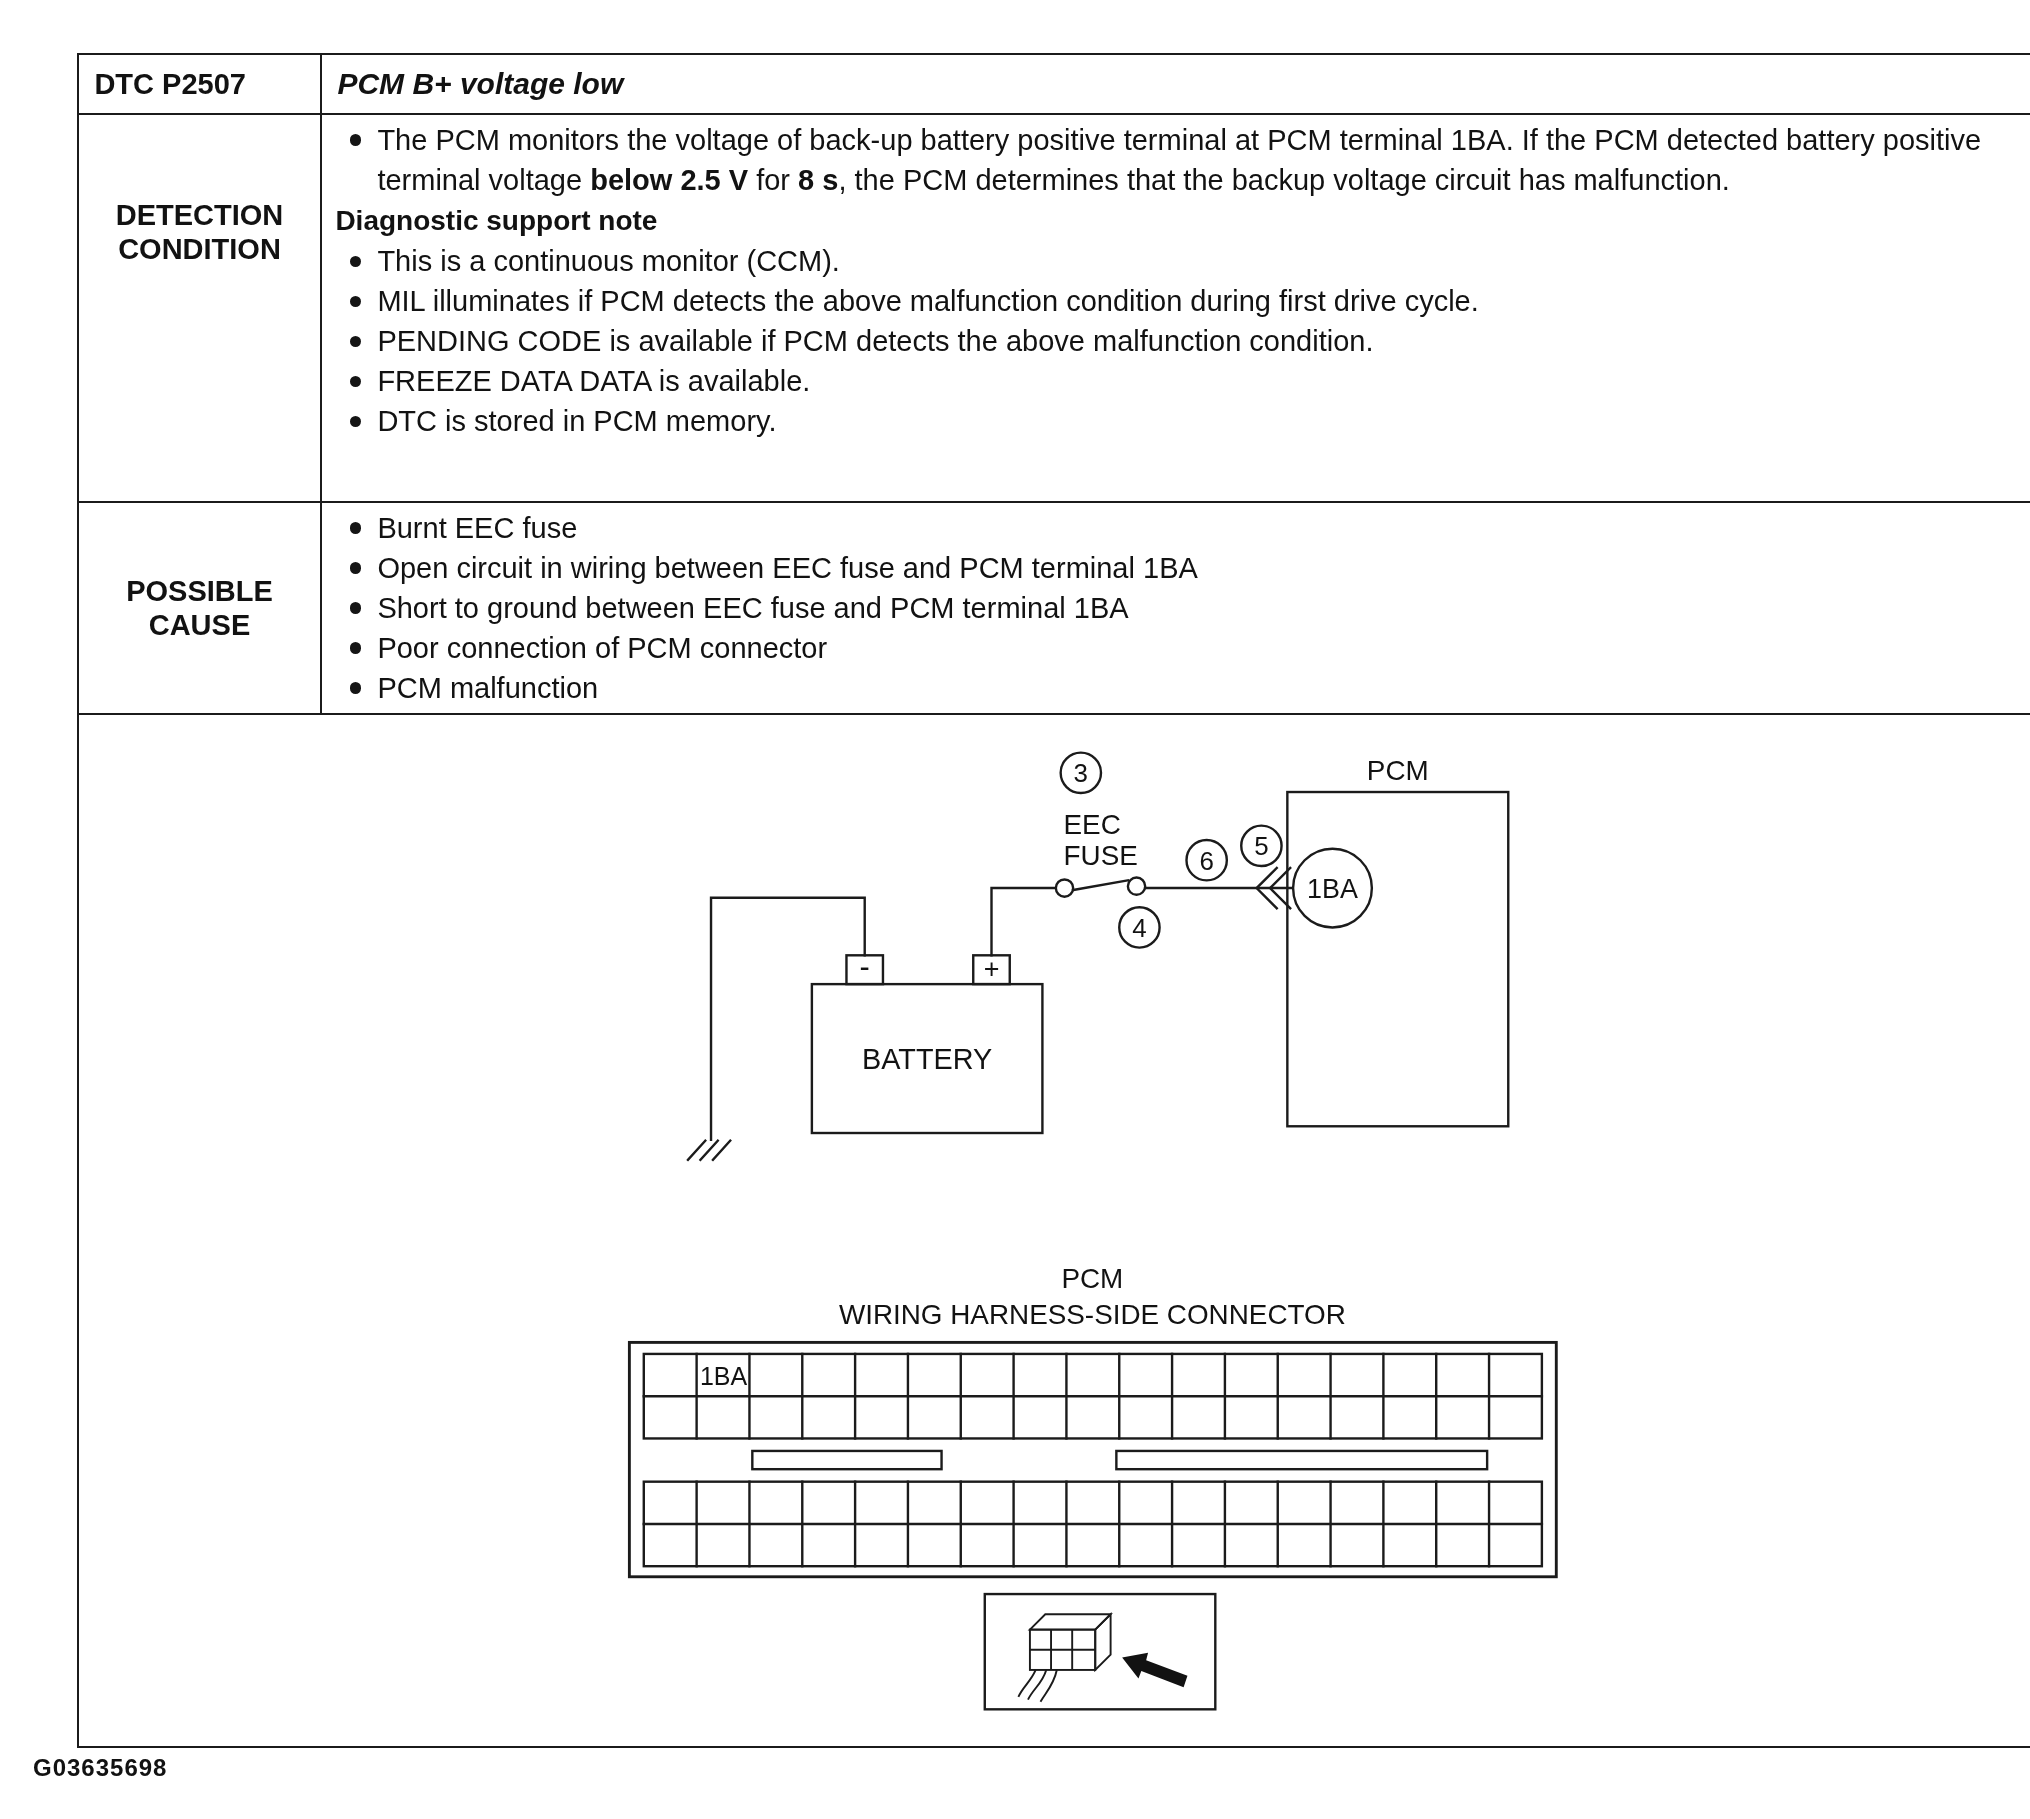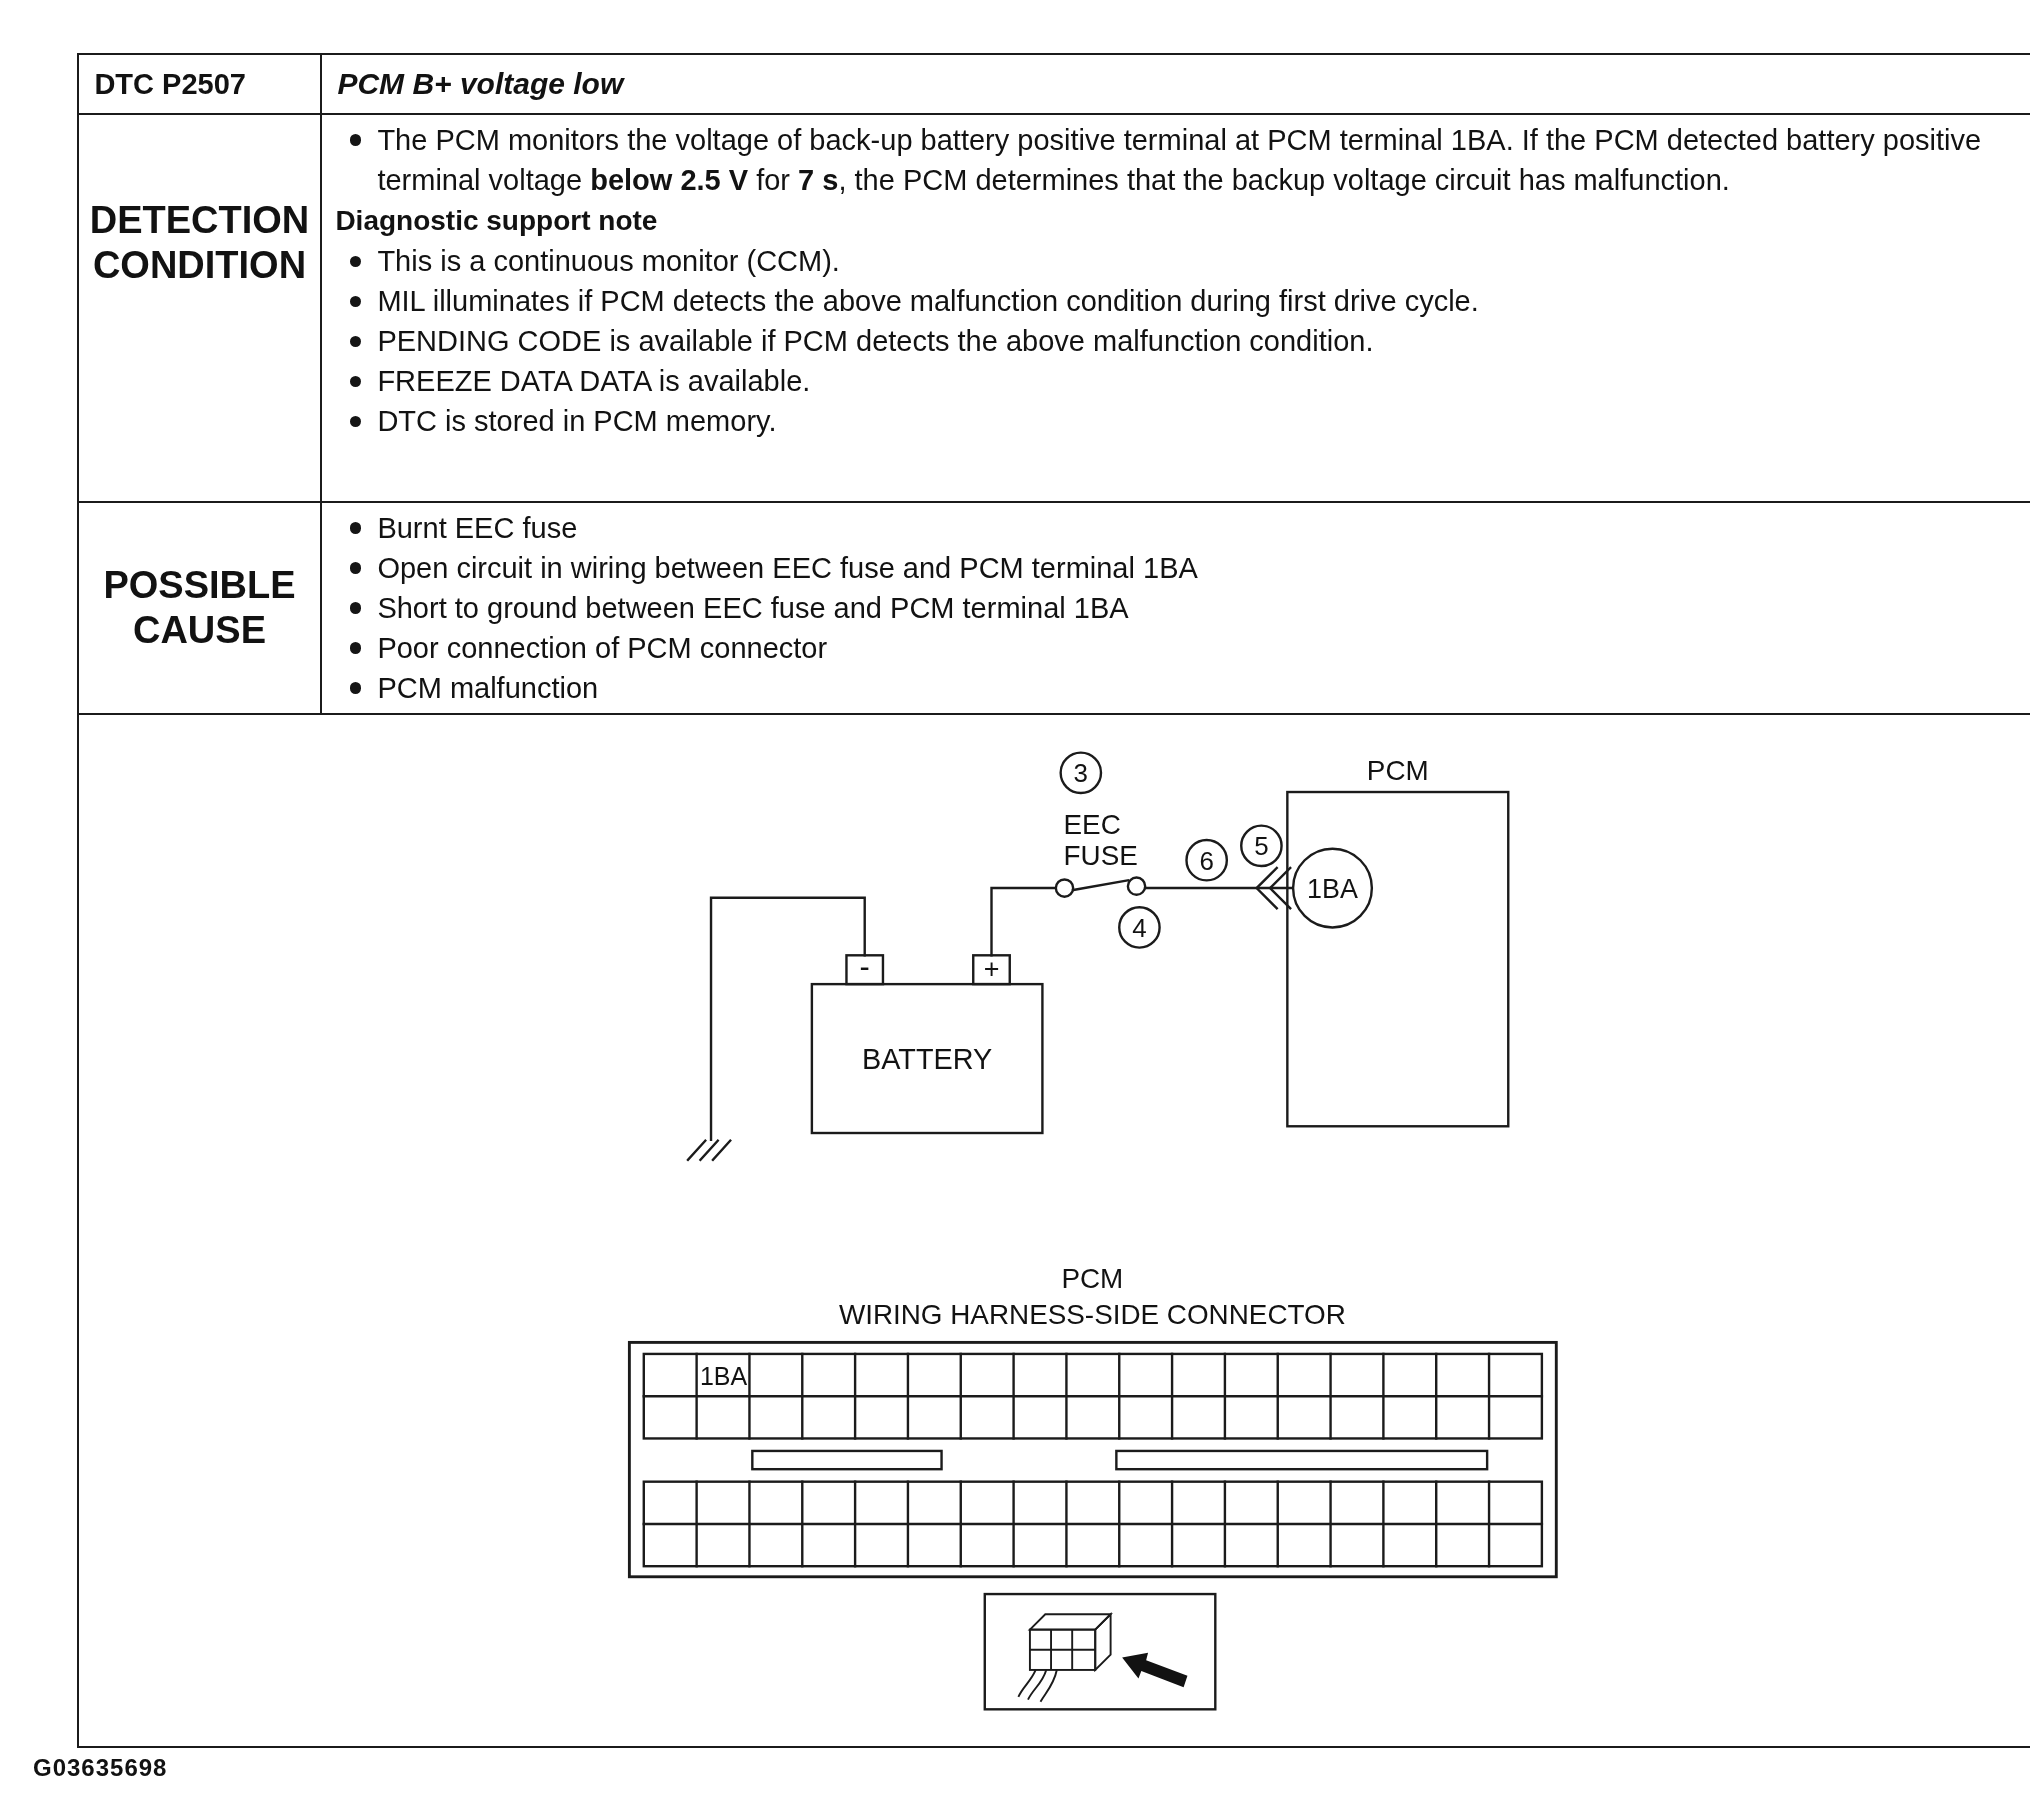--- a/index.html
+++ b/index.html
@@ -6,21 +6,21 @@
   html, body { background:#ffffff; }
   body {
     width:2031px; height:1820px; position:relative;
     font-family:"Liberation Sans", sans-serif; color:#121212;
   }
   .sheet { position:absolute; left:29px; top:53px; width:1977px; }
   table.dtc { border-collapse:collapse; width:100%; table-layout:fixed;margin-left:48px; }
   td { border:2.9px solid #1b1b1b; vertical-align:middle; background:#fff; }
   td.lbl {
     width:243px; text-align:center; font-weight:bold;
-    font-size:38px; line-height:1.18;
+    font-size:29px; line-height:1.18;
   }
   td.det-lbl { vertical-align:top; padding-top:83px; }
   tr.hdr td { height:60px; }
   td.code-cell { font-weight:bold; font-size:29px; text-align:left; padding-left:15.4px; width:243px; }
   td.title-cell { font-weight:bold; font-size:30px; padding-left:15.4px;font-style:italic; }
   td.content { font-size:29px; padding:4.8px 25px 4.8px 13.4px; line-height:1.4; }
   td.det-content { height:388px; vertical-align:top; }
   td.pc-content { height:194px; vertical-align:top; line-height:1.35; }
   ul.blist { list-style:none; }
   ul.blist li { position:relative; padding-left:42px; line-height:1.38; }
@@ -46,21 +46,21 @@
     <tbody>
         <tr class="hdr">
       <td class="code-cell">DTC P2507</td>
       <td class="title-cell">PCM B+ voltage low</td>
     </tr>
 
     <tr>
       <td class="lbl det-lbl">DETECTION CONDITION</td>
       <td class="content det-content">
         <ul class="blist">
-          <li><span>The PCM monitors the voltage of back-up battery positive terminal at PCM terminal 1BA. If the PCM detected battery positive terminal voltage </span><span class="b">below 2.5 V</span><span> for </span><span class="b">7 s</span><span>, the PCM determines that the backup voltage circuit has malfunction.</span></li>
+          <li><span>The PCM monitors the voltage of back-up battery positive terminal at PCM terminal 1BA. If the PCM detected battery positive terminal voltage </span><span class="b">below 2.5 V</span><span> for </span><span class="b">8 s</span><span>, the PCM determines that the backup voltage circuit has malfunction.</span></li>
         </ul>
         <div class="support-heading">Diagnostic support note</div>
         <ul class="blist">
           <li>This is a continuous monitor (CCM).</li>
           <li>MIL illuminates if PCM detects the above malfunction condition during first drive cycle.</li>
           <li>PENDING CODE is available if PCM detects the above malfunction condition.</li>
           <li>FREEZE DATA DATA is available.</li>
           <li>DTC is stored in PCM memory.</li>
         </ul>
       </td>

